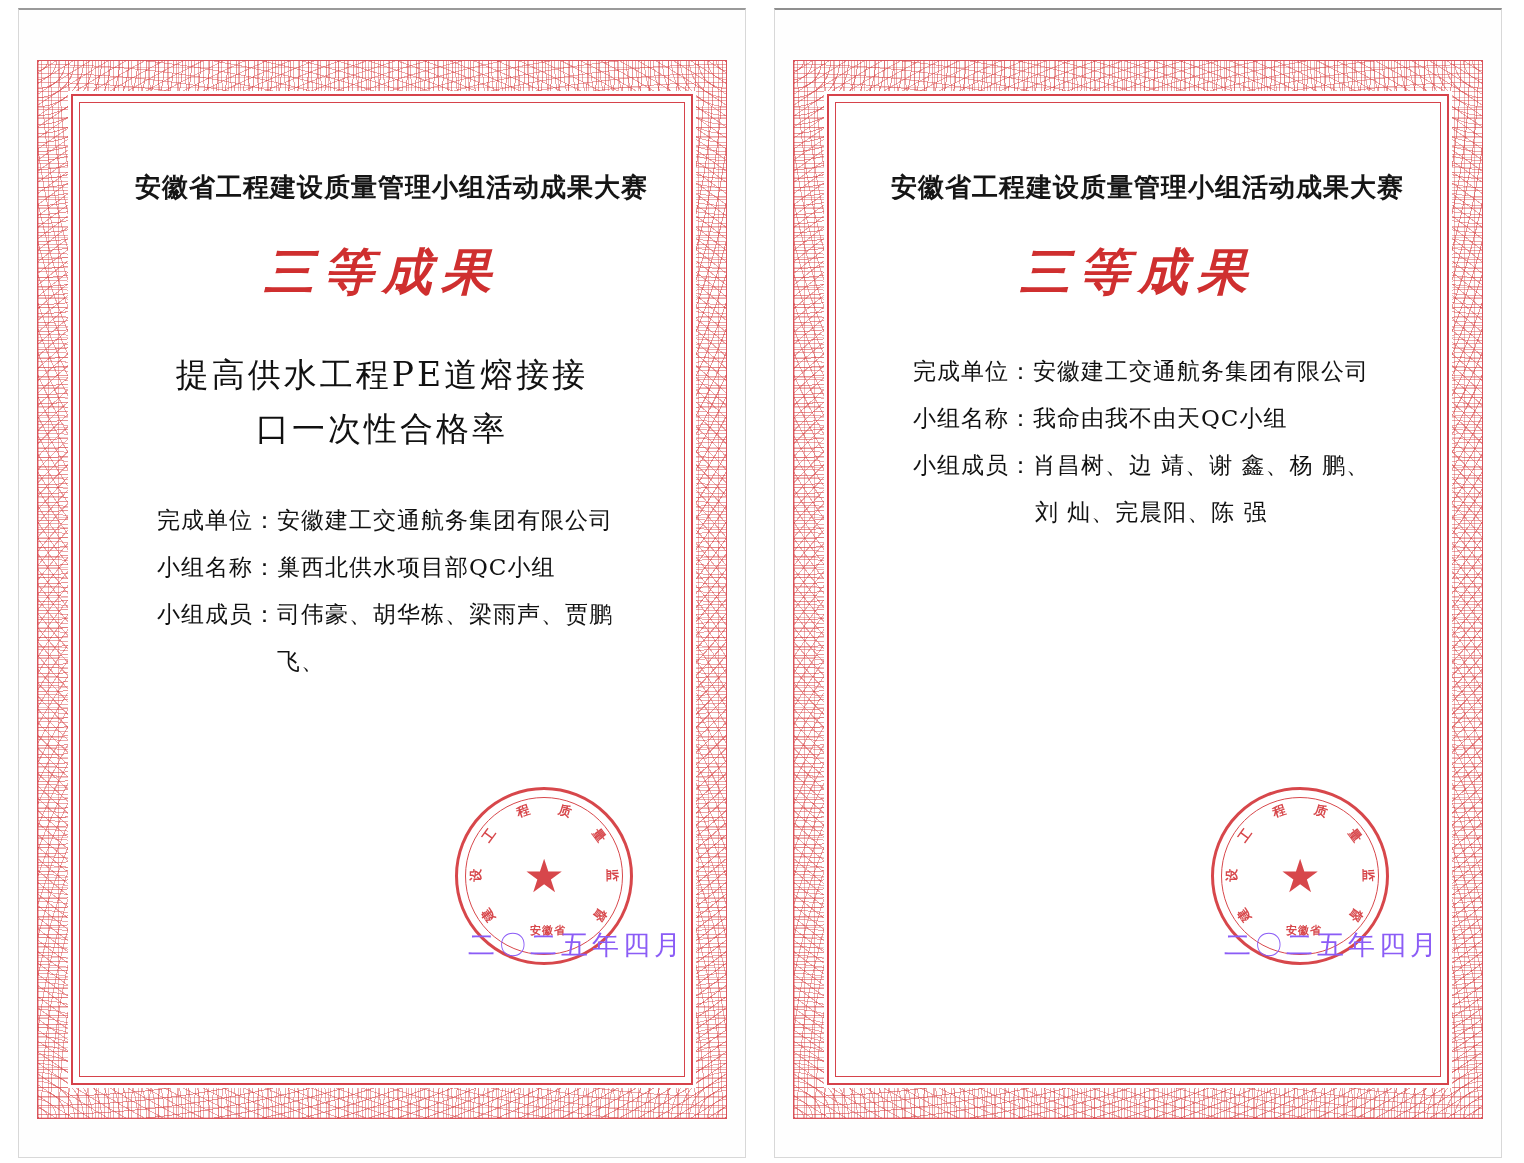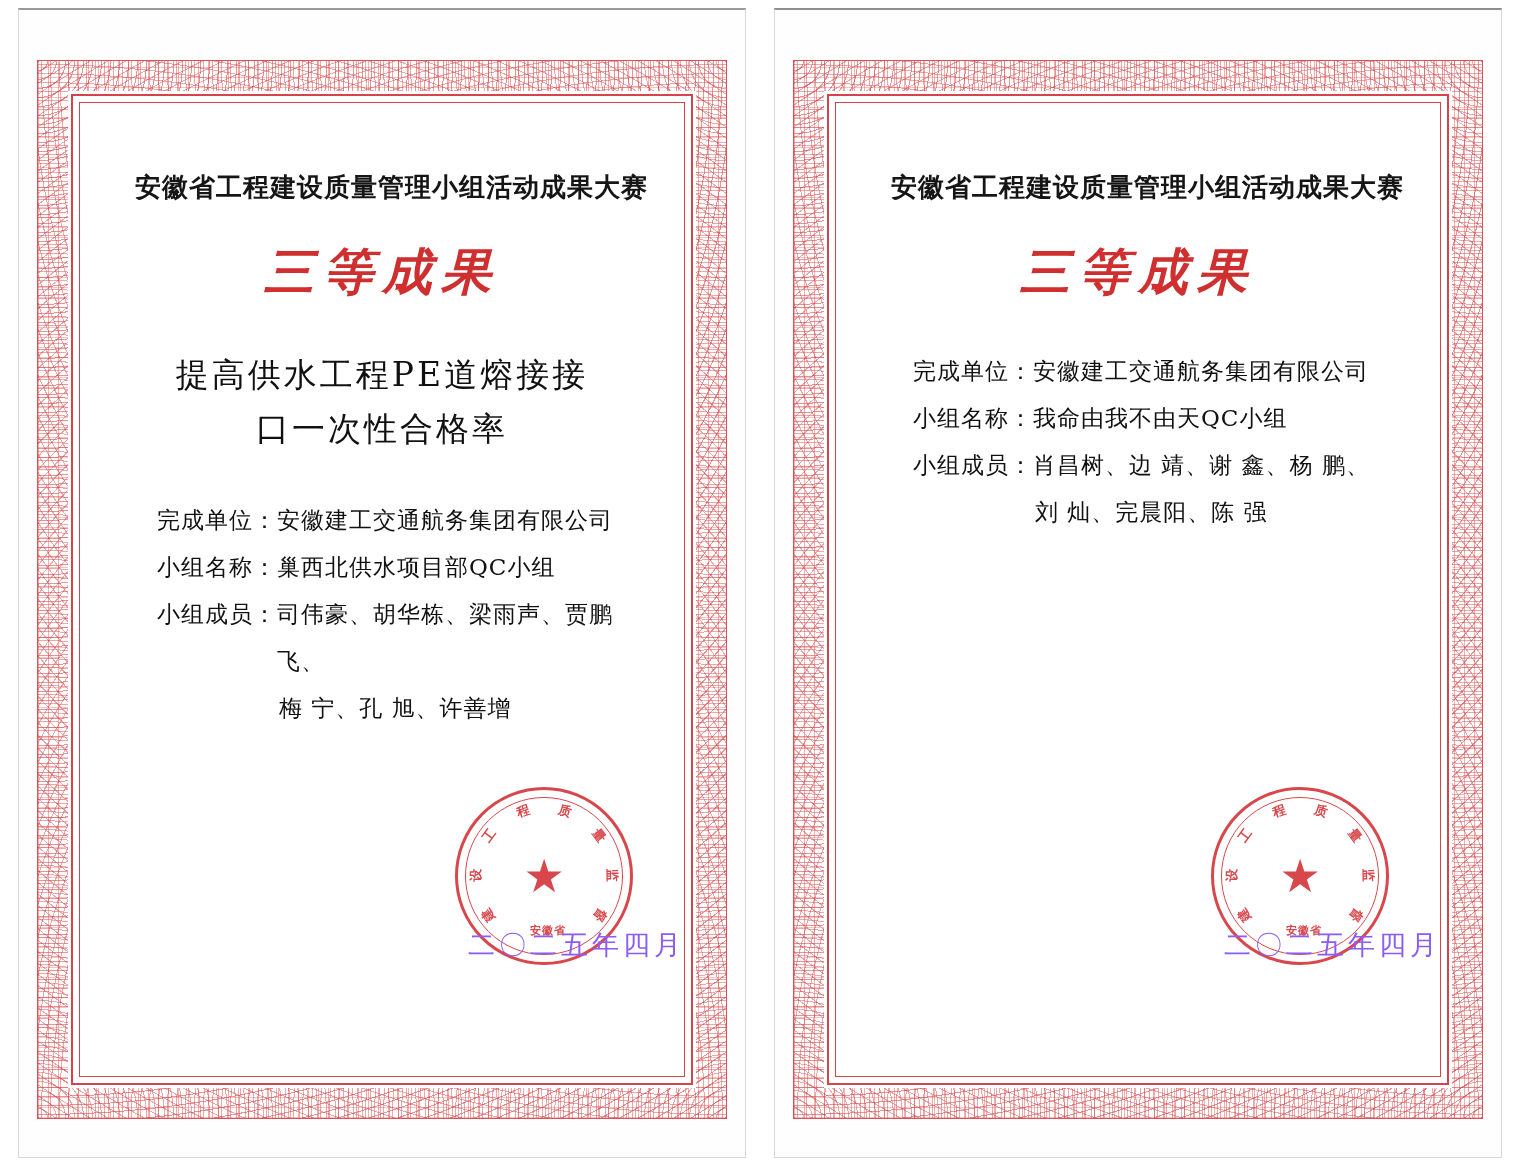--- a/index.html
+++ b/index.html
@@ -263,21 +263,20 @@
             <span class="field-value">安徽建工交通航务集团有限公司</span>
           </div>
           <div class="field-row">
             <span class="field-label">小组名称：</span>
             <span class="field-value">巢西北供水项目部QC小组</span>
           </div>
           <div class="field-row">
             <span class="field-label">小组成员：</span>
             <span class="field-value">司伟豪、胡华栋、梁雨声、贾鹏飞、</span>
           </div>
-          <div class="field-cont">梅  宁、孔  旭、许善增</div>
         </div>
       </div>
 
       <div class="date-seal">
         <div class="seal">
           <div class="seal-ring-text">
               <span style="transform: rotate(-125deg) translate(0px, -68px) translate(-50%, -50%) rotate(0deg);">建</span>
               <span style="transform: rotate(-89.2857deg) translate(0px, -68px) translate(-50%, -50%) rotate(0deg);">设</span>
               <span style="transform: rotate(-53.5714deg) translate(0px, -68px) translate(-50%, -50%) rotate(0deg);">工</span>
               <span style="transform: rotate(-17.8571deg) translate(0px, -68px) translate(-50%, -50%) rotate(0deg);">程</span>

